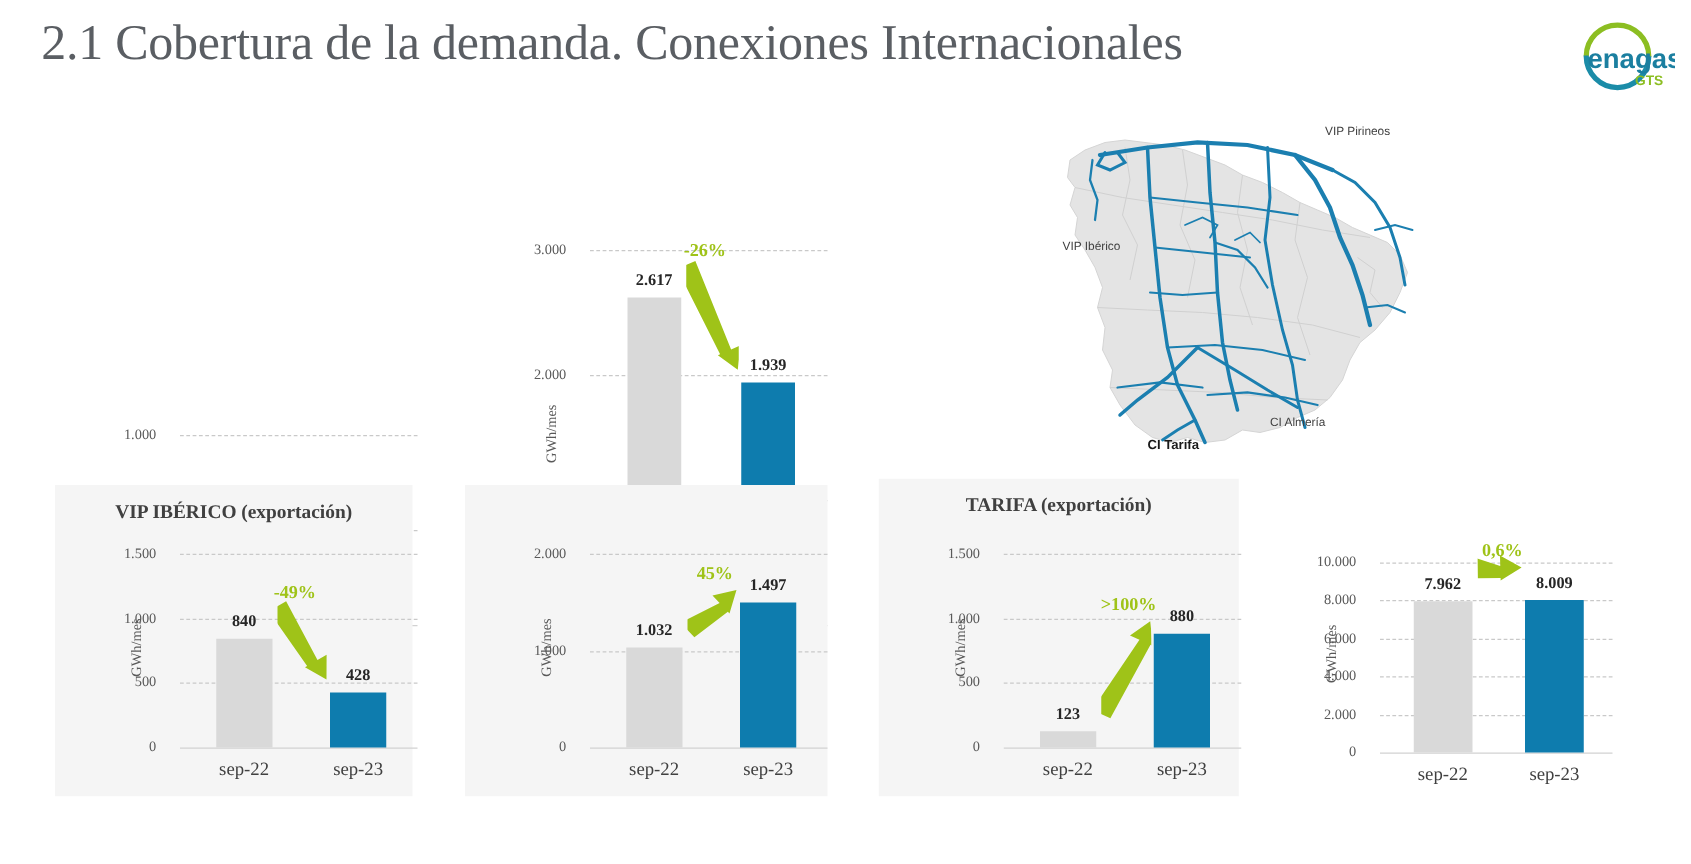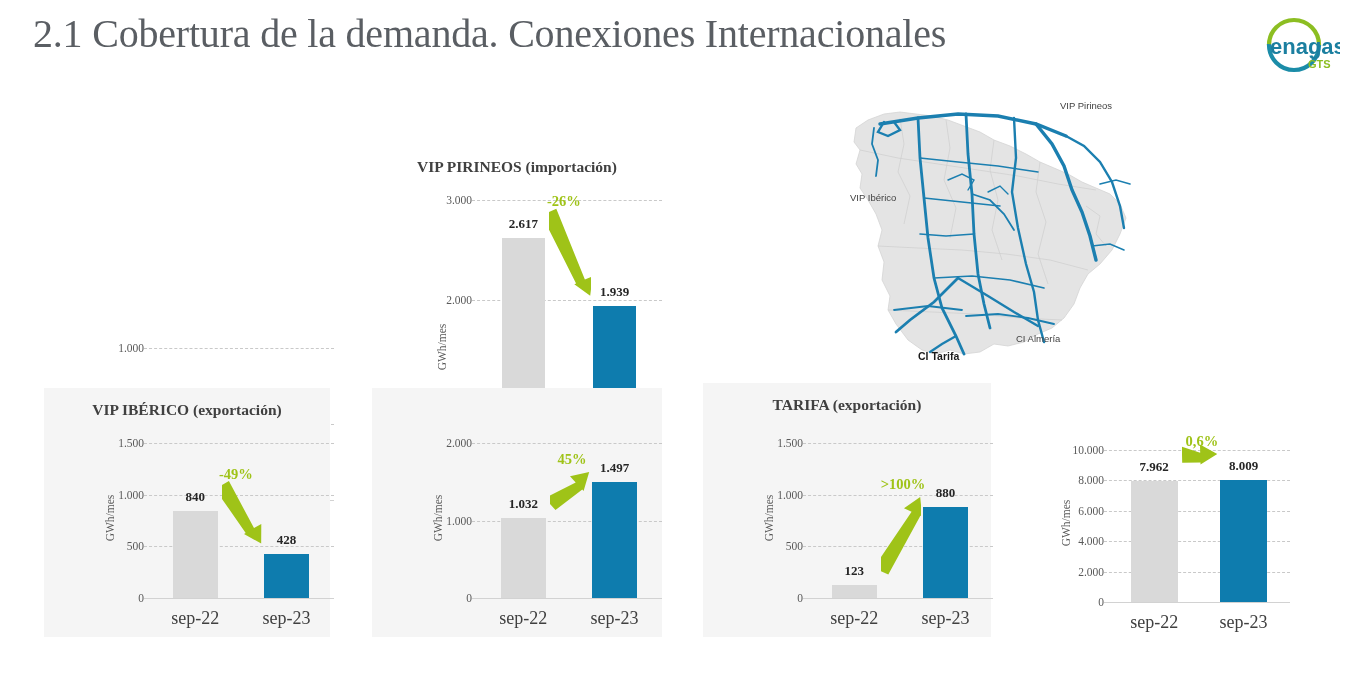--- a/index.html
+++ b/index.html
@@ -56,21 +56,21 @@
   }
   .baseline {
     position: absolute;
     height: 0;
     border-top: 1px solid #d2d2d2;
     left: 0; right: 0;
   }
   .ytick {
     position: absolute;
     right: 100%;
-    margin-right: 0;
+    margin-right: 19px;
     font-size: 11.5px;
     color: #595959;
     transform: translateY(-50%);
     white-space: nowrap;
   }
   .bar {
     position: absolute;
     bottom: 0;
   }
   .bar.gray { background: #d9d9d9; }
@@ -78,21 +78,21 @@
   .bar-value {
     position: absolute;
     font-weight: bold;
     font-size: 13px;
     color: #262626;
     white-space: nowrap;
     transform: translateX(-50%);
   }
   .xtick {
     position: absolute;
-    font-size: 18px;
+    font-size: 15px;
     color: #404040;
     white-space: nowrap;
     transform: translateX(-50%);
   }
   .pct {
     position: absolute;
     font-weight: bold;
     font-size: 14.5px;
     color: #9fc318;
     white-space: nowrap;
@@ -194,21 +194,20 @@
         <div class="bar blue" style="left: 121px; width: 43px; height: 82.232px;"></div>
         <div class="bar-value" style="left: 142.5px; top: 47.768px;">541</div>
         <div class="xtick" style="left: 142.5px; top: 162px;">sep-23</div>
         <svg class="arrow" width="42.19999999999999" height="100.832" viewBox="0 0 42.19999999999999 100.832" style="left: 76.8px; top: 42.768px;">
           <polygon points="7.0,87.6 40.1,35.8 41.9,36.7 41.2,17.0 24.3,27.2 31.7,31.2 -7.0,80.0" fill="#9fc318"></polygon>
         </svg>
         <div class="pct" style="left: 99.9px; top: 38.768px;">&gt;100%</div>
       </div>
     </div>
     <div class="chart" style="left: 372px; top: 150px; width: 290px; height: 240px;">
-      <div class="chart-title" style="top: 8px;">VIP PIRINEOS (importación)</div>
       <div class="axis-title" style="left: 40px; top: 191px; width: 60px; text-align: center;">GWh/mes</div>
       <div class="plot" style="left: 100px; top: 50px; width: 190px; height: 300px;">
         <div class="baseline" style="top: 300px;"></div>
         <div class="ytick" style="top: 300px;">0</div>
         <div class="gridline" style="top: 200px;"></div>
         <div class="ytick" style="top: 200px;">1.000</div>
         <div class="gridline" style="top: 100px;"></div>
         <div class="ytick" style="top: 100px;">2.000</div>
         <div class="gridline" style="top: 0px;"></div>
         <div class="ytick" style="top: 0px;">3.000</div>

